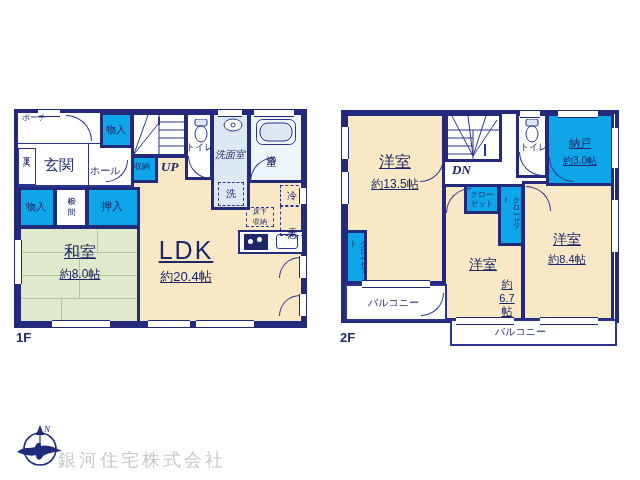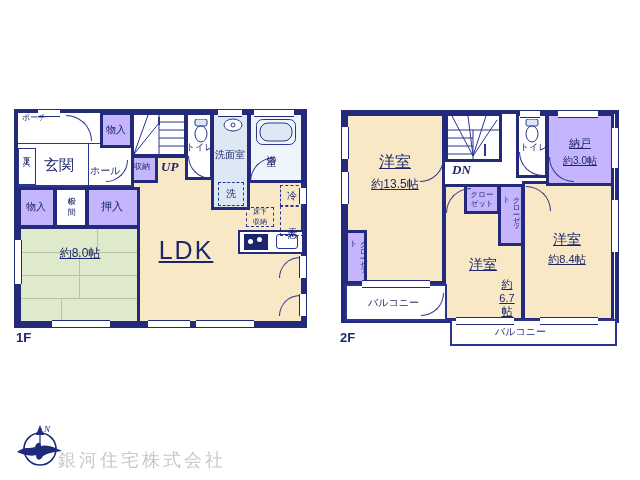--- a/index.html
+++ b/index.html
@@ -3,21 +3,21 @@
 <meta charset="utf-8">
 <style>
   :root{ --wall:#232a7c; --line:#2b3490; --ink:#1c2668; }
   html,body{margin:0;padding:0;background:#fff;}
   #canvas{position:relative;width:640px;height:480px;background:#fff;overflow:hidden;
           font-family:"Liberation Sans","DejaVu Sans",sans-serif;color:var(--ink);}
   .abs{position:absolute;box-sizing:border-box;}
   .base{position:absolute;box-sizing:border-box;border:4px solid var(--wall);background:#fff;}
   .room{position:absolute;box-sizing:border-box;border:3px solid var(--wall);}
   .thin{border-width:1px;border-color:var(--line);}
-  .cream{background:#f8e8c6}.green{background:#dfe9cb}.pink{background:#c4b5fd}
+  .cream{background:#f8e8c6}.green{background:#dfe9cb}.pink{background:#0ea5e9}
   .blue{background:#dcе9f4}.blue{background:#dce9f4}.bluish{background:#eef5fb}.white{background:#fff}
   .lbl{position:absolute;color:var(--ink);white-space:nowrap;line-height:1.1;}
   .v{writing-mode:vertical-rl;letter-spacing:1px;}
   .rlbl{position:absolute;text-align:center;color:var(--ink);text-decoration:underline;}
   .rlbl .nm{display:block;}
   .rlbl .sz{display:block;margin-top:3px;}
   .winh{position:absolute;height:8px;background:#fff;border-top:1px solid var(--wall);
         border-bottom:1px solid var(--wall);box-sizing:border-box;}
   .winv{position:absolute;width:8px;background:#fff;border-left:1px solid var(--wall);
         border-right:1px solid var(--wall);box-sizing:border-box;}
@@ -133,30 +133,32 @@
     <div class="arc tl" style="left:279px;top:295px;width:21px;height:21px;"></div>
 
     <div class="lbl" style="left:22px;top:114px;font-size:8px;">ポーチ</div>
     <div class="lbl" style="left:44px;top:157px;font-size:15px;">玄関</div>
     <div class="lbl v" style="left:21px;top:150px;font-size:8px;">下足入</div>
     <div class="lbl" style="left:90px;top:165px;font-size:10px;">ホール</div>
     <div class="lbl" style="left:106px;top:124px;font-size:10px;">物入</div>
     <div class="lbl" style="left:134px;top:163px;font-size:8px;">収納</div>
     <div class="lbl ital" style="left:161px;top:160px;font-size:13px;">UP</div>
     <div class="lbl" style="left:186px;top:143px;font-size:9px;">トイレ</div>
-    <div class="lbl" style="left:215px;top:149px;font-size:10px;">洗面室</div>
+    <div class="lbl" style="left:215px;top:149px;font-size:10px;font-style:italic;">洗面室</div>
     <div class="lbl v" style="left:266px;top:147px;font-size:10px;">浴室</div>
     <div class="lbl" style="left:26px;top:201px;font-size:10px;">物入</div>
     <div class="lbl v" style="left:66px;top:191px;font-size:8px;">板の間</div>
     <div class="lbl" style="left:101px;top:200px;font-size:11px;">押入</div>
     <div class="rlbl" style="left:40px;top:242px;width:80px;">
+      <span class="nm" style="font-size:16px;">和室</span>
       <span class="sz" style="font-size:12px;">約8.0帖</span>
     </div>
     <div class="rlbl" style="left:150px;top:236px;width:72px;">
       <span class="nm" style="font-size:25px;letter-spacing:2px;">LDK</span>
+      <span class="sz" style="font-size:13px;">約20.4帖</span>
     </div>
     <div class="lbl fl" style="left:16px;top:331px;">1F</div>
   </div>
 
   <div class="abs" style="left:0;top:0;width:640px;height:480px;">
     <div class="base" style="left:341px;top:110px;width:278px;height:213px;"></div>
 
     <div class="room cream" style="left:345px;top:113px;width:100px;height:171px;"></div>
     <div class="room cream" style="left:443px;top:184px;width:81px;height:137px;"></div>
     <div class="room cream" style="left:522px;top:181px;width:92px;height:140px;"></div>

